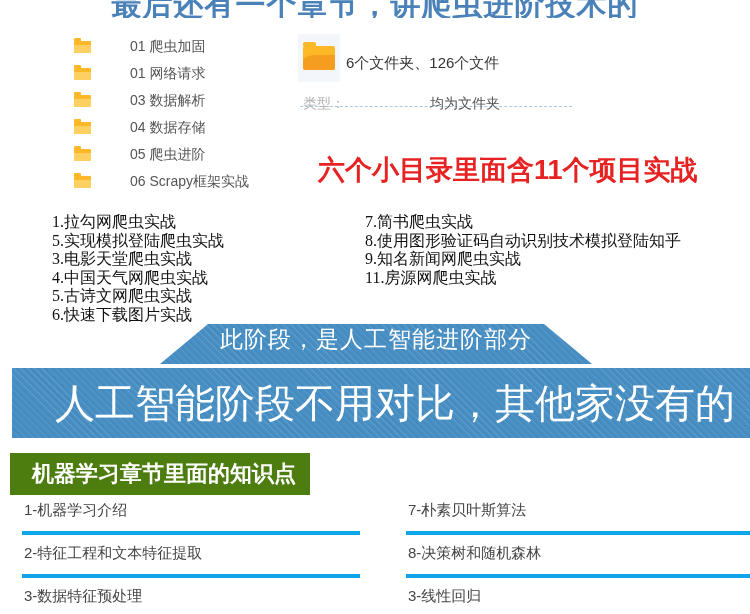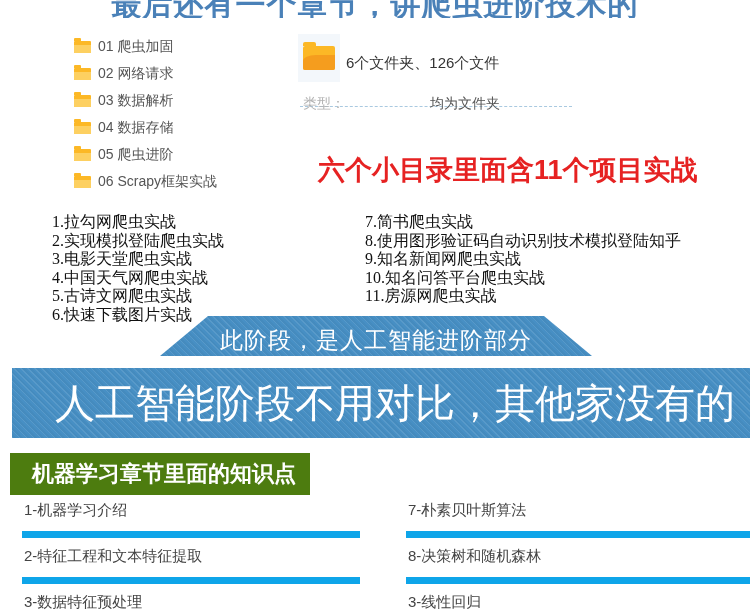--- a/index.html
+++ b/index.html
@@ -11,21 +11,21 @@
   
   .top-caption-clip{
     position:absolute;left:0;top:0;width:750px;height:18px;overflow:hidden;
   }
   .top-caption{
     font-size:30px;font-weight:bold;color:#4a81b8;letter-spacing:1px;
     text-align:center;margin-top:-15px;white-space:nowrap;
   }
   
   .folder-list{position:absolute;left:74px;top:33px;list-style:none;margin:0;padding:0;}
-  .folder-list li{height:27px;display:flex;align-items:center;cursor:default;}
+  .folder-list li{height:27px;display:flex;align-items:center;cursor:default;gap:32px;}
   .folder-ico{
     position:relative;width:17px;height:12px;background:#fcb826;border-radius:1px;
     margin-right:7px;flex:0 0 auto;
   }
   .folder-ico::before{
     content:"";position:absolute;left:0;top:-3px;width:7px;height:3px;
     background:#fcb826;border-radius:1px 1px 0 0;
   }
   .folder-ico::after{
     content:"";position:absolute;left:0;bottom:0;width:17px;height:8px;
@@ -66,59 +66,59 @@
     font-family:"Liberation Serif", serif;font-size:16px;line-height:18.5px;color:#111;
   }
   .proj-left{left:44px;}
   .proj-right{left:357px;}
   
   .hatch{
     background-color:#478fc4;
     background-image:repeating-linear-gradient(45deg, rgba(255,255,255,0.09) 0 1px, rgba(0,0,0,0.03) 1px 3px, transparent 3px 5px);
   }
   .banner-tab{
-    position:absolute;left:160px;top:316px;width:432px;height:40px;
+    position:absolute;left:160px;top:324px;width:432px;height:40px;
     clip-path:polygon(48px 0, calc(100% - 48px) 0, 100% 100%, 0 100%);
-    display:flex;align-items:flex-end;justify-content:center;
+    display:flex;align-items:flex-start;justify-content:center;
   }
   .banner-tab span{color:#fff;font-size:23px;letter-spacing:1px;white-space:nowrap;}
   .banner-bar{
     position:absolute;left:12px;top:368px;width:750px;height:70px;
     display:flex;align-items:center;justify-content:center;padding-left:8px;
   }
   .banner-bar span{color:#fff;font-size:40px;letter-spacing:0;white-space:nowrap;}
   
   .ml-header{
     position:absolute;left:10px;top:453px;width:300px;height:42px;
     background:#4d7c0f;color:#fff;font-size:22px;font-weight:bold;
     line-height:42px;padding-left:22px;box-sizing:border-box;white-space:nowrap;
   }
   .ml-col{position:absolute;top:492px;margin:0;padding:0;list-style:none;}
   .ml-col-left{left:22px;width:338px;}
   .ml-col-right{left:390px;width:352px;margin-left:16px;}
   .ml-col li{
-    padding:9px 0 11px 2px;border-bottom:7px solid #0ea5e9;
+    padding:9px 0 11px 2px;border-bottom:4px solid #0ea5e9;
     font-size:15px;color:#444;white-space:nowrap;
   }
 </style>
 </head>
 <body>
 
 <div class="top-caption-clip">
   <div class="top-caption">最后还有一个章节，讲爬虫进阶技术的</div>
 </div>
 
 <ul class="folder-list">
   <li>
     <span class="folder-ico"></span>
     <span class="folder-label">01 爬虫加固</span>
   </li>
   <li>
     <span class="folder-ico"></span>
-    <span class="folder-label">02 网络请求</span>
+    <span class="folder-label">01 网络请求</span>
   </li>
   <li>
     <span class="folder-ico"></span>
     <span class="folder-label">03 数据解析</span>
   </li>
   <li>
     <span class="folder-ico"></span>
     <span class="folder-label">04 数据存储</span>
   </li>
   <li>
@@ -136,31 +136,30 @@
 </div>
 <div class="folder-summary">6个文件夹、126个文件</div>
 <div class="dashed-sep"></div>
 <div class="type-label">类型：</div>
 <div class="type-value">均为文件夹</div>
 
 <div class="red-headline">六个小目录里面含11个项目实战</div>
 
 <ul class="proj-list proj-left">
   <li>1.拉勾网爬虫实战</li>
-  <li>2.实现模拟登陆爬虫实战</li>
+  <li>5.实现模拟登陆爬虫实战</li>
   <li>3.电影天堂爬虫实战</li>
   <li>4.中国天气网爬虫实战</li>
   <li>5.古诗文网爬虫实战</li>
   <li>6.快速下载图片实战</li>
 </ul>
 <ul class="proj-list proj-right">
   <li>7.简书爬虫实战</li>
   <li>8.使用图形验证码自动识别技术模拟登陆知乎</li>
   <li>9.知名新闻网爬虫实战</li>
-  <li>10.知名问答平台爬虫实战</li>
   <li>11.房源网爬虫实战</li>
 </ul>
 
 <div class="banner-tab hatch">
   <span>此阶段，是人工智能进阶部分</span>
 </div>
 <div class="banner-bar hatch">
   <span>人工智能阶段不用对比，其他家没有的</span>
 </div>
 

